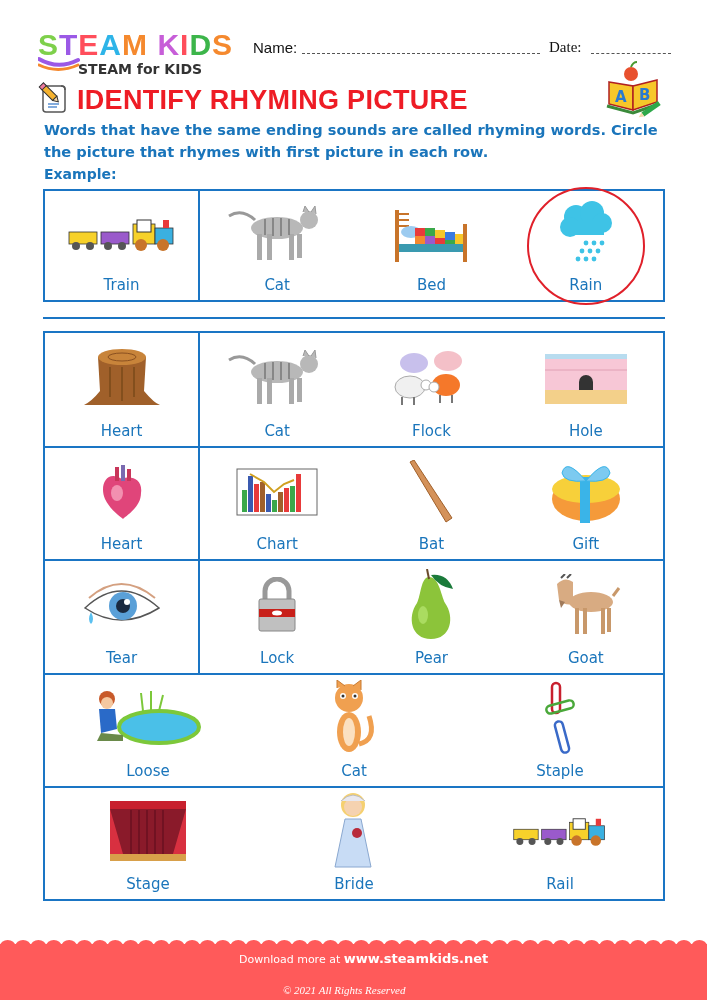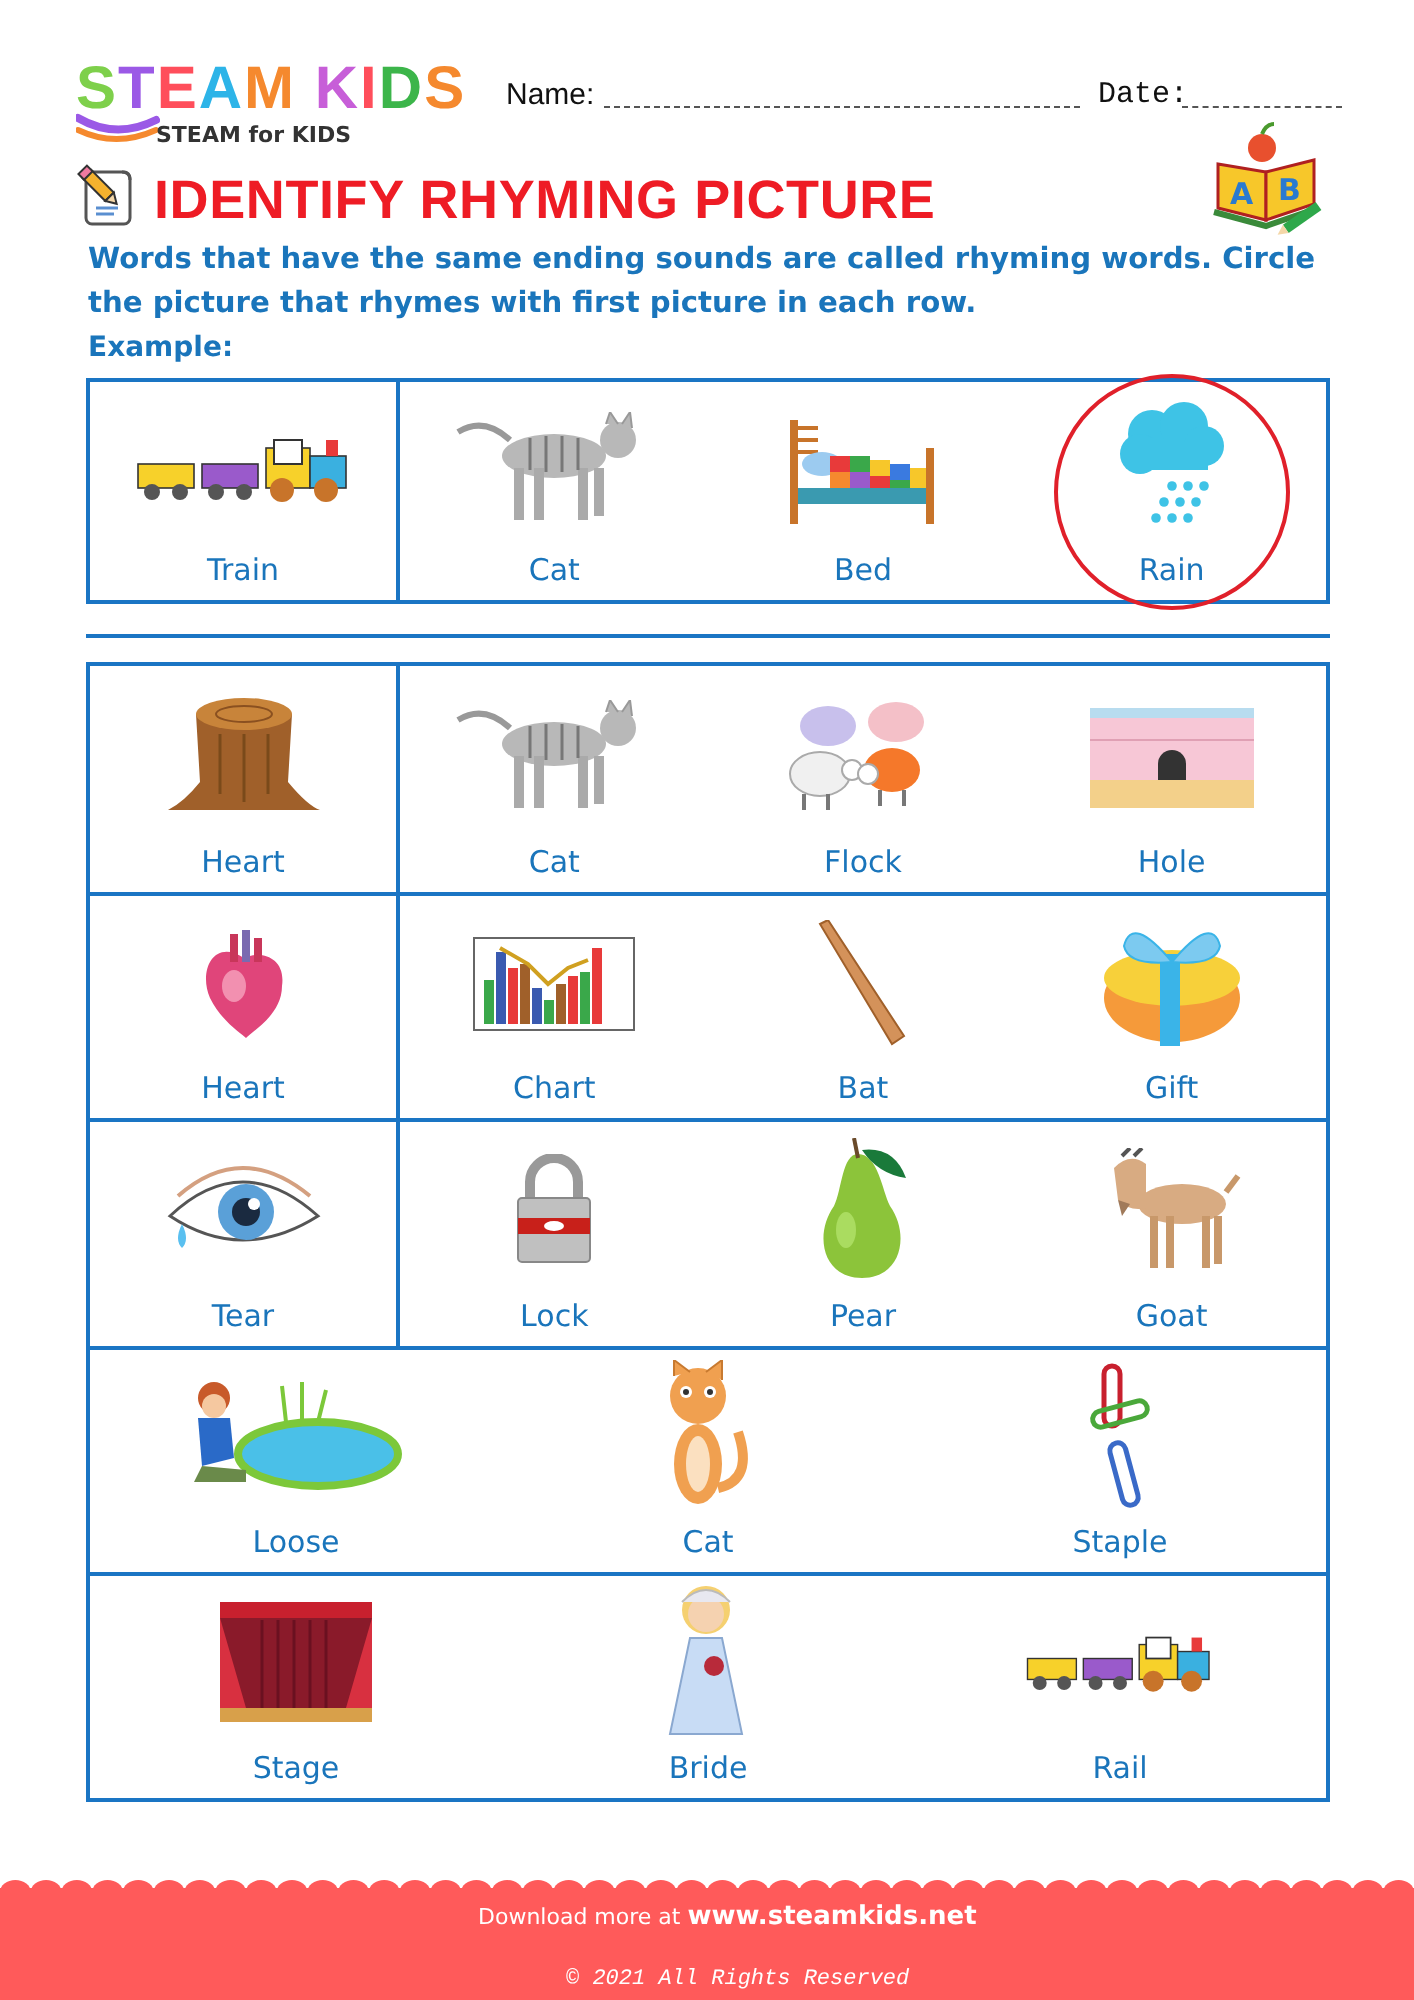--- a/index.html
+++ b/index.html
@@ -3,26 +3,26 @@
 <meta charset="utf-8">
 <style>
   * { box-sizing: border-box; margin: 0; padding: 0; }
   html, body { width: 707px; height: 1000px; background: #ffffff; overflow: hidden; }
   body { position: relative; font-family: "DejaVu Sans", sans-serif; }
 
   
   .logo { position: absolute; left: 38px; top: 30px; width: 200px; height: 42px; }
   .logo-word { position: absolute; left: 0; top: 0; font-family: "Liberation Sans", sans-serif; font-weight: 900; font-size: 30px; letter-spacing: 1px; line-height: 30px; }
   .logo-word span { display: inline-block; }
-  .logo-sub { position: absolute; left: 40px; top: 31px; font-family: "DejaVu Sans", sans-serif; font-weight: bold; font-size: 11px; color: #333; }
+  .logo-sub { position: absolute; left: 40px; top: 31px; font-family: "DejaVu Sans", sans-serif; font-weight: bold; font-size: 14px; color: #333; }
   .logo-swoosh { position: absolute; left: 0; top: 26px; }
 
   .name-label { position: absolute; left: 253px; top: 39px; font-family: "Liberation Sans", sans-serif; font-size: 15px; color: #111; }
   .name-line { position: absolute; left: 302px; top: 53px; width: 238px; border-bottom: 1px dashed #555; }
-  .date-label { position: absolute; left: 549px; top: 39px; font-family: Liberation Mono, monospace; font-size: 15px; color: #111; }
+  .date-label { position: absolute; left: 549px; top: 39px; font-family: Liberation Serif, serif; font-size: 15px; color: #111; }
   .date-line { position: absolute; left: 591px; top: 53px; width: 80px; border-bottom: 1px dashed #555; }
 
   .title-icon { position: absolute; left: 35px; top: 80px; width: 36px; height: 36px; }
   .title { position: absolute; left: 77px; top: 85px; font-family: "Liberation Sans", sans-serif; font-weight: bold; font-size: 27px; color: #ee1c25; letter-spacing: 0.3px; }
   .book-icon { position: absolute; left: 605px; top: 60px; width: 60px; height: 58px; }
 
   .instructions { position: absolute; left: 44px; top: 119px; width: 630px; font-family: "DejaVu Sans", sans-serif; font-weight: bold; font-size: 14.6px; line-height: 22px; color: #1a75bb; }
   .example-label { position: absolute; left: 44px; top: 166px; font-family: "DejaVu Sans", sans-serif; font-weight: bold; font-size: 14px; color: #1a75bb; }
 
   
@@ -41,21 +41,21 @@
   .example-grid .grid-row { height: 109px; }
   .separator { position: absolute; left: 43px; top: 317px; width: 622px; border-top: 2px solid #1a75c4; }
   .main-grid { top: 331px; height: 570px; }
   .main-grid .grid-row { height: 113.2px; }
 
   
   .footer { position: absolute; left: 0; top: 944px; width: 707px; height: 56px; background: #ff5a5a; }
   .scallops { position: absolute; left: 0; top: 934px; width: 707px; height: 14px; }
   .footer-line1 { position: absolute; left: 239px; top: 951px; font-family: "DejaVu Sans", sans-serif; font-size: 11px; color: #ffffff; }
   .footer-line1 b { font-size: 13px; }
-  .footer-line2 { position: absolute; left: 283px; top: 984px; font-family: Liberation Mono, monospace; font-style: italic; font-size: 11px; color: #ffffff; }
+  .footer-line2 { position: absolute; left: 283px; top: 984px; font-family: Liberation Serif, serif; font-style: italic; font-size: 11px; color: #ffffff; }
 </style>
 </head>
 <body>
 
 <div class="logo">
   <div class="logo-word" id="logo-word"><span style="color: rgb(126, 208, 75);">S</span><span style="color: rgb(155, 89, 230);">T</span><span style="color: rgb(255, 78, 91);">E</span><span style="color: rgb(45, 180, 232);">A</span><span style="color: rgb(245, 137, 46);">M</span><span style="color: rgb(255, 255, 255);">&nbsp;</span><span style="color: rgb(199, 94, 216);">K</span><span style="color: rgb(255, 78, 91);">I</span><span style="color: rgb(60, 181, 74);">D</span><span style="color: rgb(245, 137, 46);">S</span></div>
   <svg class="logo-swoosh" width="42" height="16" viewBox="0 0 42 16">
     <path d="M1 3 Q20 14 40 4" stroke="#9b59e6" stroke-width="4" fill="none" stroke-linecap="round"></path>
     <path d="M1 9 Q20 18 40 9" stroke="#f5892e" stroke-width="3" fill="none" stroke-linecap="round"></path>
   </svg>

